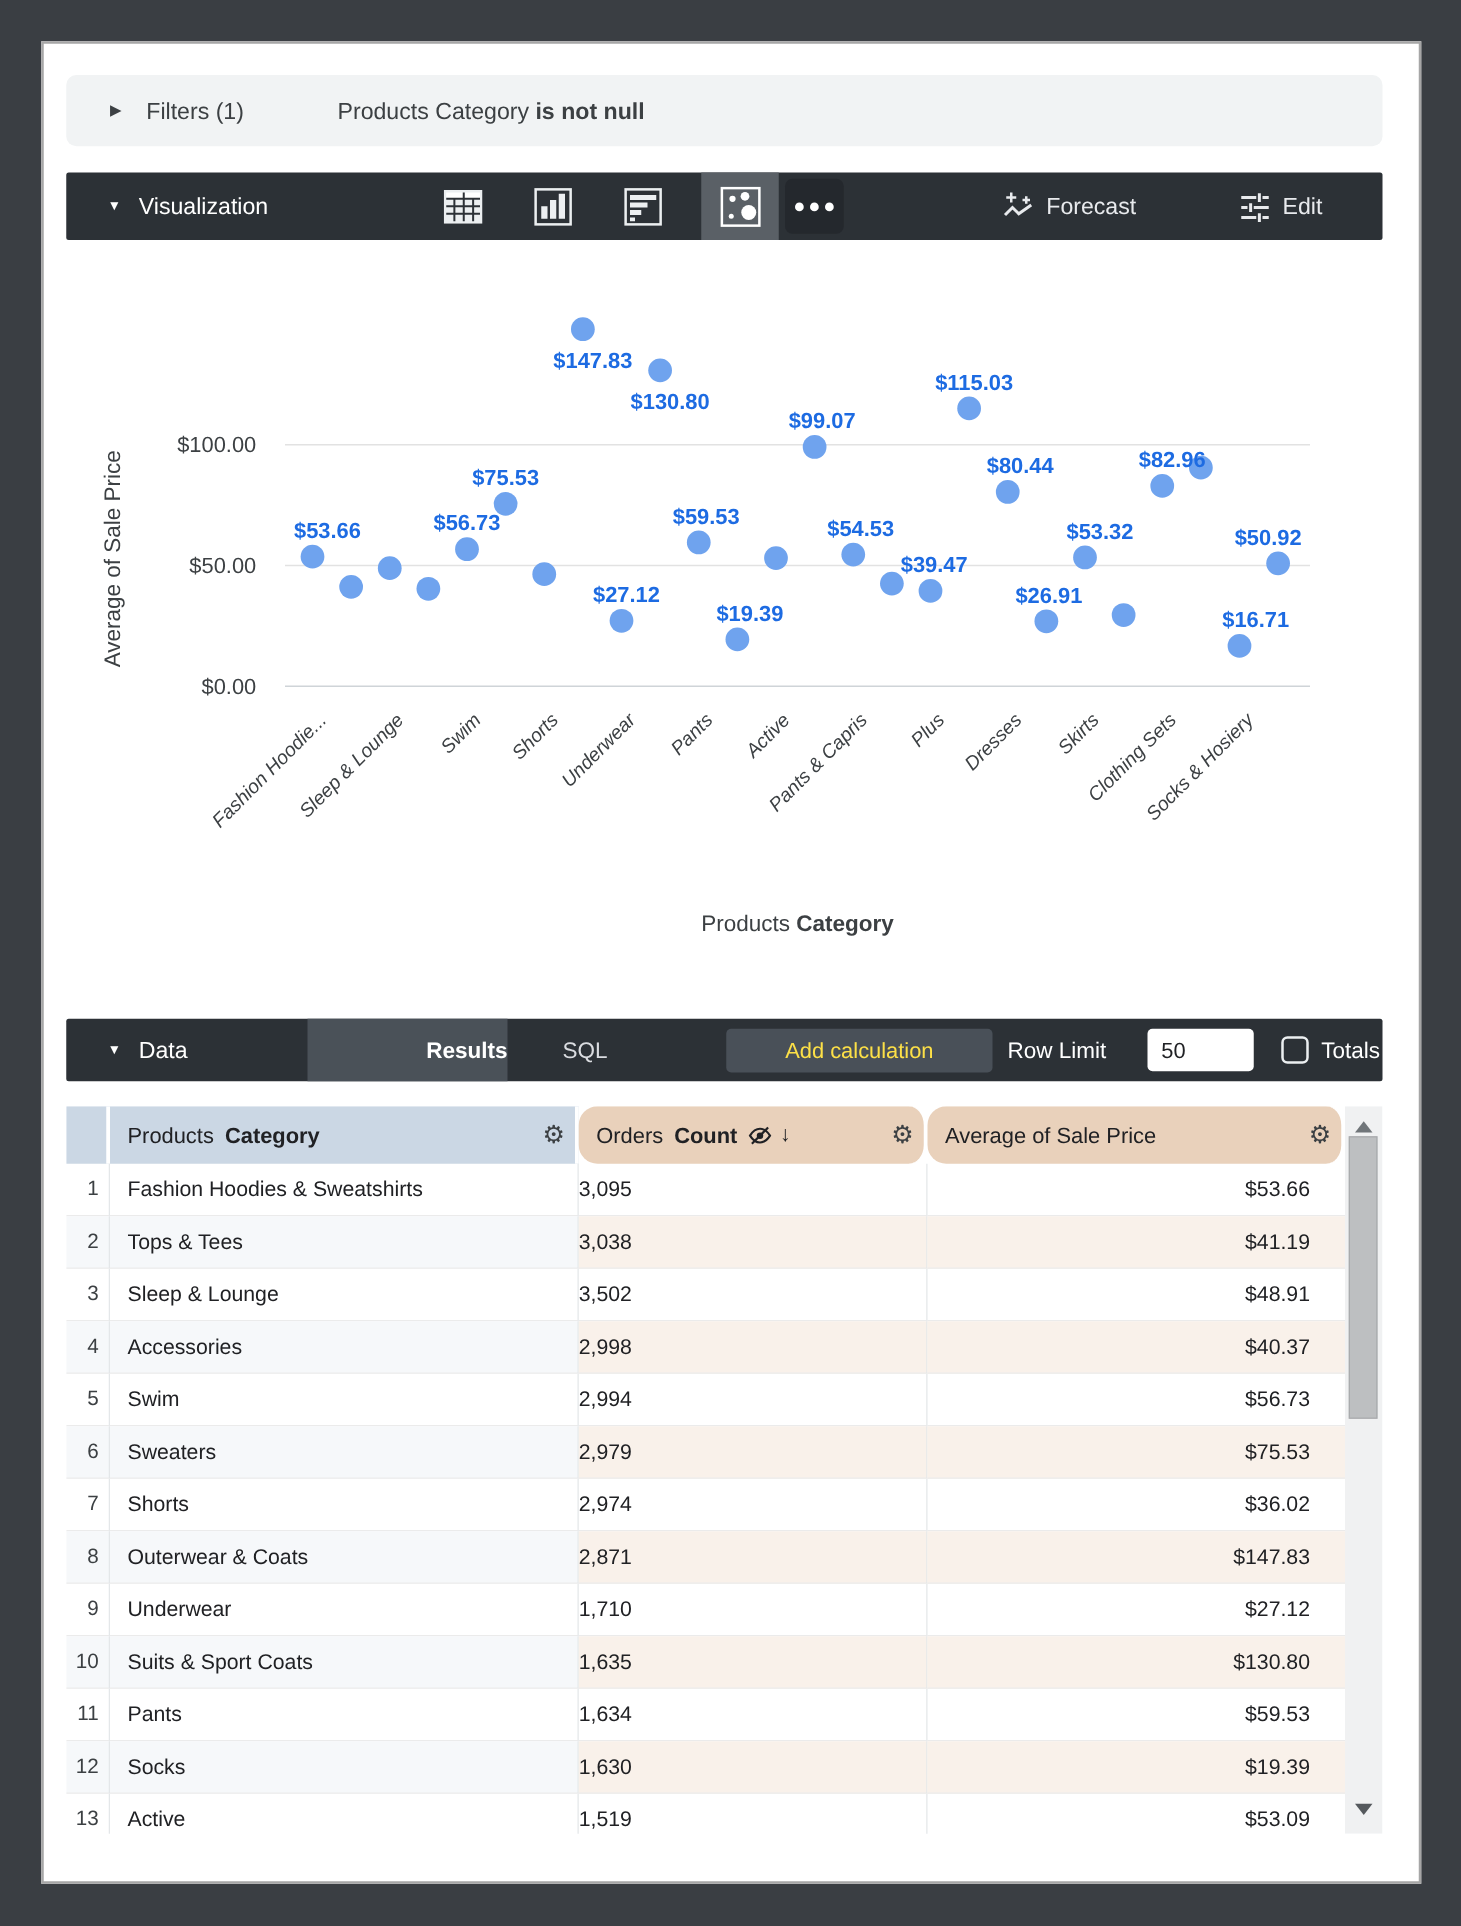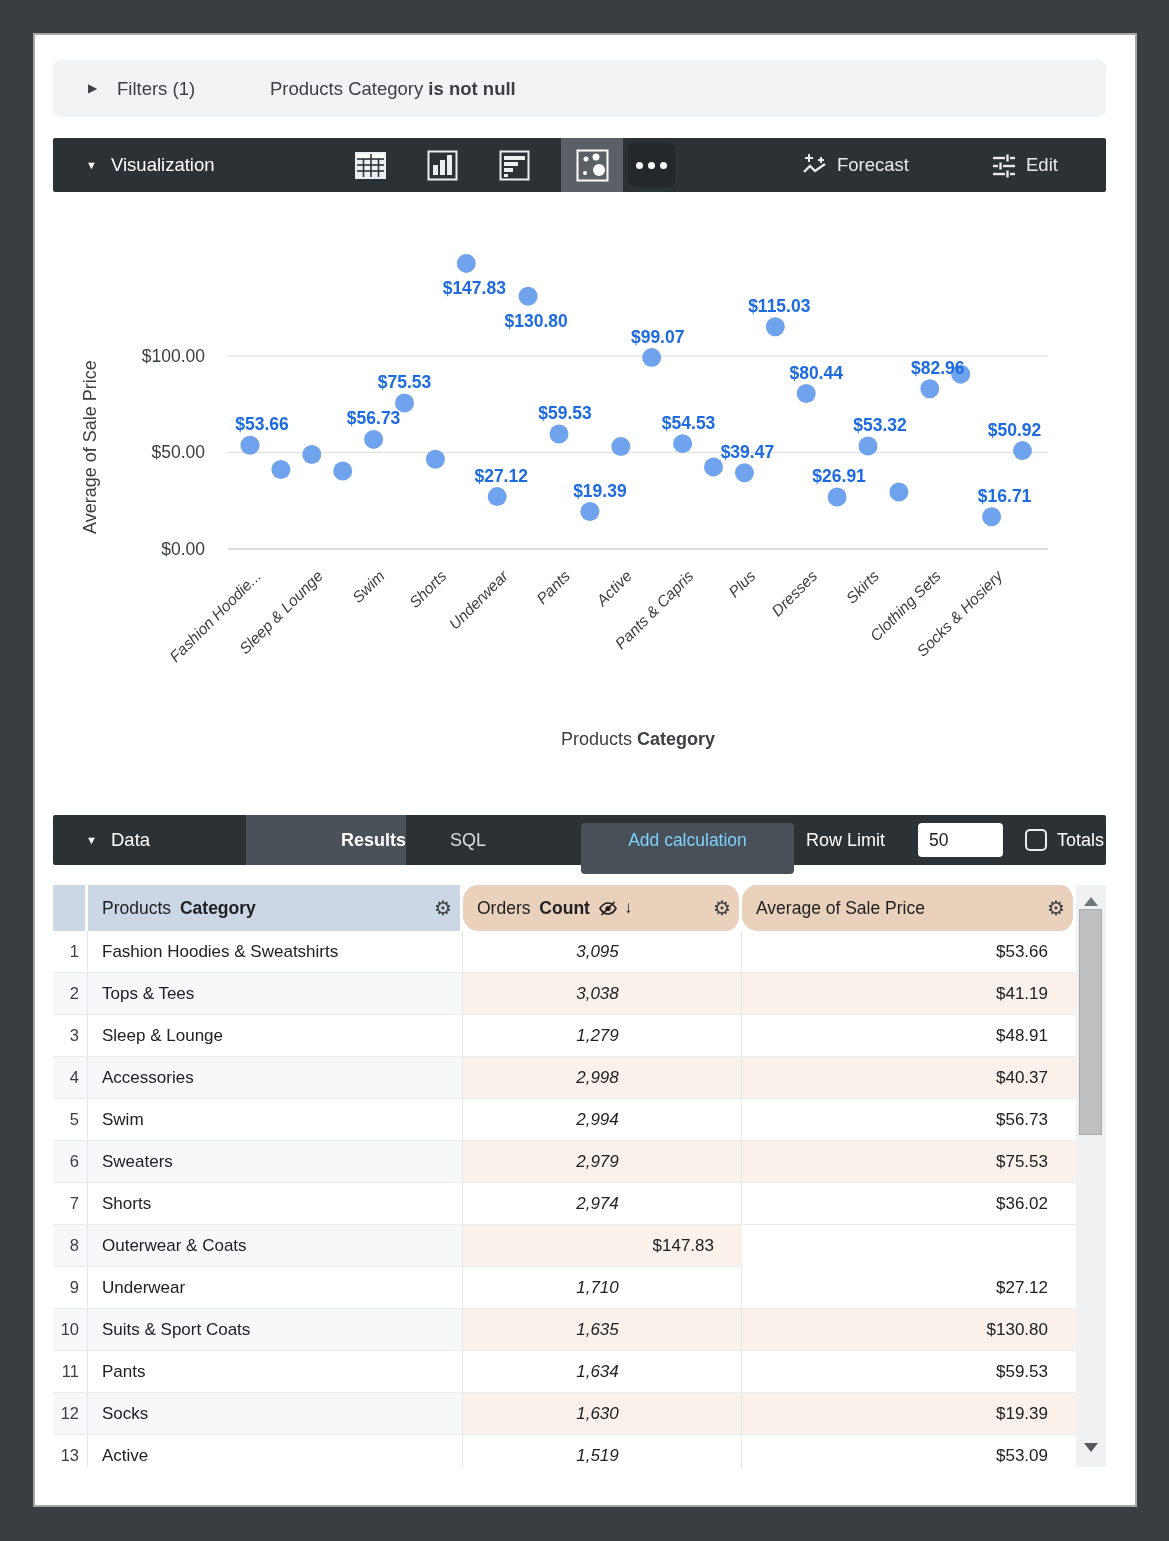--- a/index.html
+++ b/index.html
@@ -25,21 +25,21 @@
   .viz-icon { position:absolute; top:0; height:54px; width:46px; display:flex; align-items:center; justify-content:center; cursor:pointer; }
   .viz-icon.sel { background:#5a6066; width:62px; }
   .ellipsis-btn { position:absolute; top:5px; height:44px; width:47px; background:#24282d; border-radius:6px; display:flex; align-items:center; justify-content:center; gap:5px; }
   .ellipsis-btn i { width:7px; height:7px; border-radius:50%; background:#fff; }
   .bar-action { position:absolute; top:0; height:54px; display:flex; align-items:center; gap:9px; font-size:18.5px; color:#e8eaed; cursor:pointer; }
 
   
   .data-title { position:absolute; left:58px; line-height:50px; font-size:18.5px; color:#fff; }
   .tab-results { position:absolute; left:193px; top:0; width:160px; height:50px; background:#4a5158; text-align:right; line-height:50px; font-size:18px; font-weight:700; color:#fff; }
   .tab-sql { position:absolute; left:385px; top:0; width:60px; height:50px; text-align:center; line-height:50px; font-size:18px; color:#dadce0; }
-  .add-calc { position:absolute; left:528px; top:8px; width:213px; height:51px; background:#495058; border-radius:4px; text-align:center; line-height:35px; font-size:17.5px; color:#7dd3fc; }
+  .add-calc { position:absolute; left:528px; top:8px; width:213px; height:35px; background:#495058; border-radius:4px; text-align:center; line-height:35px; font-size:17.5px; color:#fde047; }
   .row-limit-label { position:absolute; left:753px; line-height:50px; font-size:18px; color:#fff; }
   .row-limit-input { position:absolute; left:865px; top:8px; width:85px; height:34px; background:#fff; border:none; border-radius:4px; font-size:17.5px; color:#202124; padding-left:11px; font-family:"Liberation Sans",sans-serif; }
   .totals-box { position:absolute; left:972px; top:14px; width:22px; height:22px; border:2.5px solid #eceff1; border-radius:5px; background:transparent; }
   .totals-label { position:absolute; left:1004px; line-height:50px; font-size:18px; color:#fff; }
 
   
   .chart-svg { position:absolute; left:0; top:160px; }
 
   
   .results-table { position:absolute; left:18px; top:850px; width:1053px; height:582px; overflow:hidden; font-size:17px; color:#202124; }
@@ -49,21 +49,21 @@
   .hcell.meas { background:#e9d1bb;border-radius:15px; }
   .hcell .spacer { flex:1; }
   .hcell b { font-weight:700; margin-left:4px; }
   .gear { font-size:20px; color:#3c4043; line-height:1; }
   .sort-arrow { font-size:17px; font-weight:700; color:#202124; margin-left:6px; }
   .eye-slash { margin-left:8px; display:inline-flex; }
   .t-row { display:grid; grid-template-columns:35px 375px 279px 334px; height:42px; line-height:41px; }
   .t-row .cell { border-right:1px solid #e4e7e9; border-bottom:1px solid #ebebeb; overflow:hidden; white-space:nowrap; }
   .cell.num { text-align:right; padding-right:8px; color:#3c4043; font-size:16.5px; }
   .cell.cat { padding-left:14px; }
-  .cell.val { text-align:center; padding-right:9px;font-style:italic; }
+  .cell.val { text-align:left; padding-right:9px; }
   .cell.avg { text-align:right; padding-right:28px; border-right:none; }
   .t-row.even .num, .t-row.even .cat { background:#f6f8fa; }
   .t-row.even .val, .t-row.even .avg { background:#f9f1ea; }
 
   
   .vscroll { position:absolute; right:0; top:0; width:30px; height:582px; background:#f0f1f2; }
   .vscroll .up { position:absolute; left:8px; top:12px; width:0; height:0; border-left:7px solid transparent; border-right:7px solid transparent; border-bottom:9px solid #707579; }
   .vscroll .thumb { position:absolute; left:3px; top:24px; width:23px; height:226px; background:#bdbfc1; border:1px solid #a9abad; }
   .vscroll .down2 { position:absolute; left:8px; top:558px; width:0; height:0; border-left:7px solid transparent; border-right:7px solid transparent; border-top:9px solid #55595d; }
 </style>
@@ -274,21 +274,21 @@
           </div>
           <div class="t-row even">
             <div class="cell num">2</div>
             <div class="cell cat">Tops &amp; Tees</div>
             <div class="cell val">3,038</div>
             <div class="cell avg">$41.19</div>
           </div>
           <div class="t-row">
             <div class="cell num">3</div>
             <div class="cell cat">Sleep &amp; Lounge</div>
-            <div class="cell val">1,279</div>
+            <div class="cell val">3,502</div>
             <div class="cell avg">$48.91</div>
           </div>
           <div class="t-row even">
             <div class="cell num">4</div>
             <div class="cell cat">Accessories</div>
             <div class="cell val">2,998</div>
             <div class="cell avg">$40.37</div>
           </div>
           <div class="t-row">
             <div class="cell num">5</div>
@@ -304,20 +304,21 @@
           </div>
           <div class="t-row">
             <div class="cell num">7</div>
             <div class="cell cat">Shorts</div>
             <div class="cell val">2,974</div>
             <div class="cell avg">$36.02</div>
           </div>
           <div class="t-row even">
             <div class="cell num">8</div>
             <div class="cell cat">Outerwear &amp; Coats</div>
+            <div class="cell val">2,871</div>
             <div class="cell avg">$147.83</div>
           </div>
           <div class="t-row">
             <div class="cell num">9</div>
             <div class="cell cat">Underwear</div>
             <div class="cell val">1,710</div>
             <div class="cell avg">$27.12</div>
           </div>
           <div class="t-row even">
             <div class="cell num">10</div>

